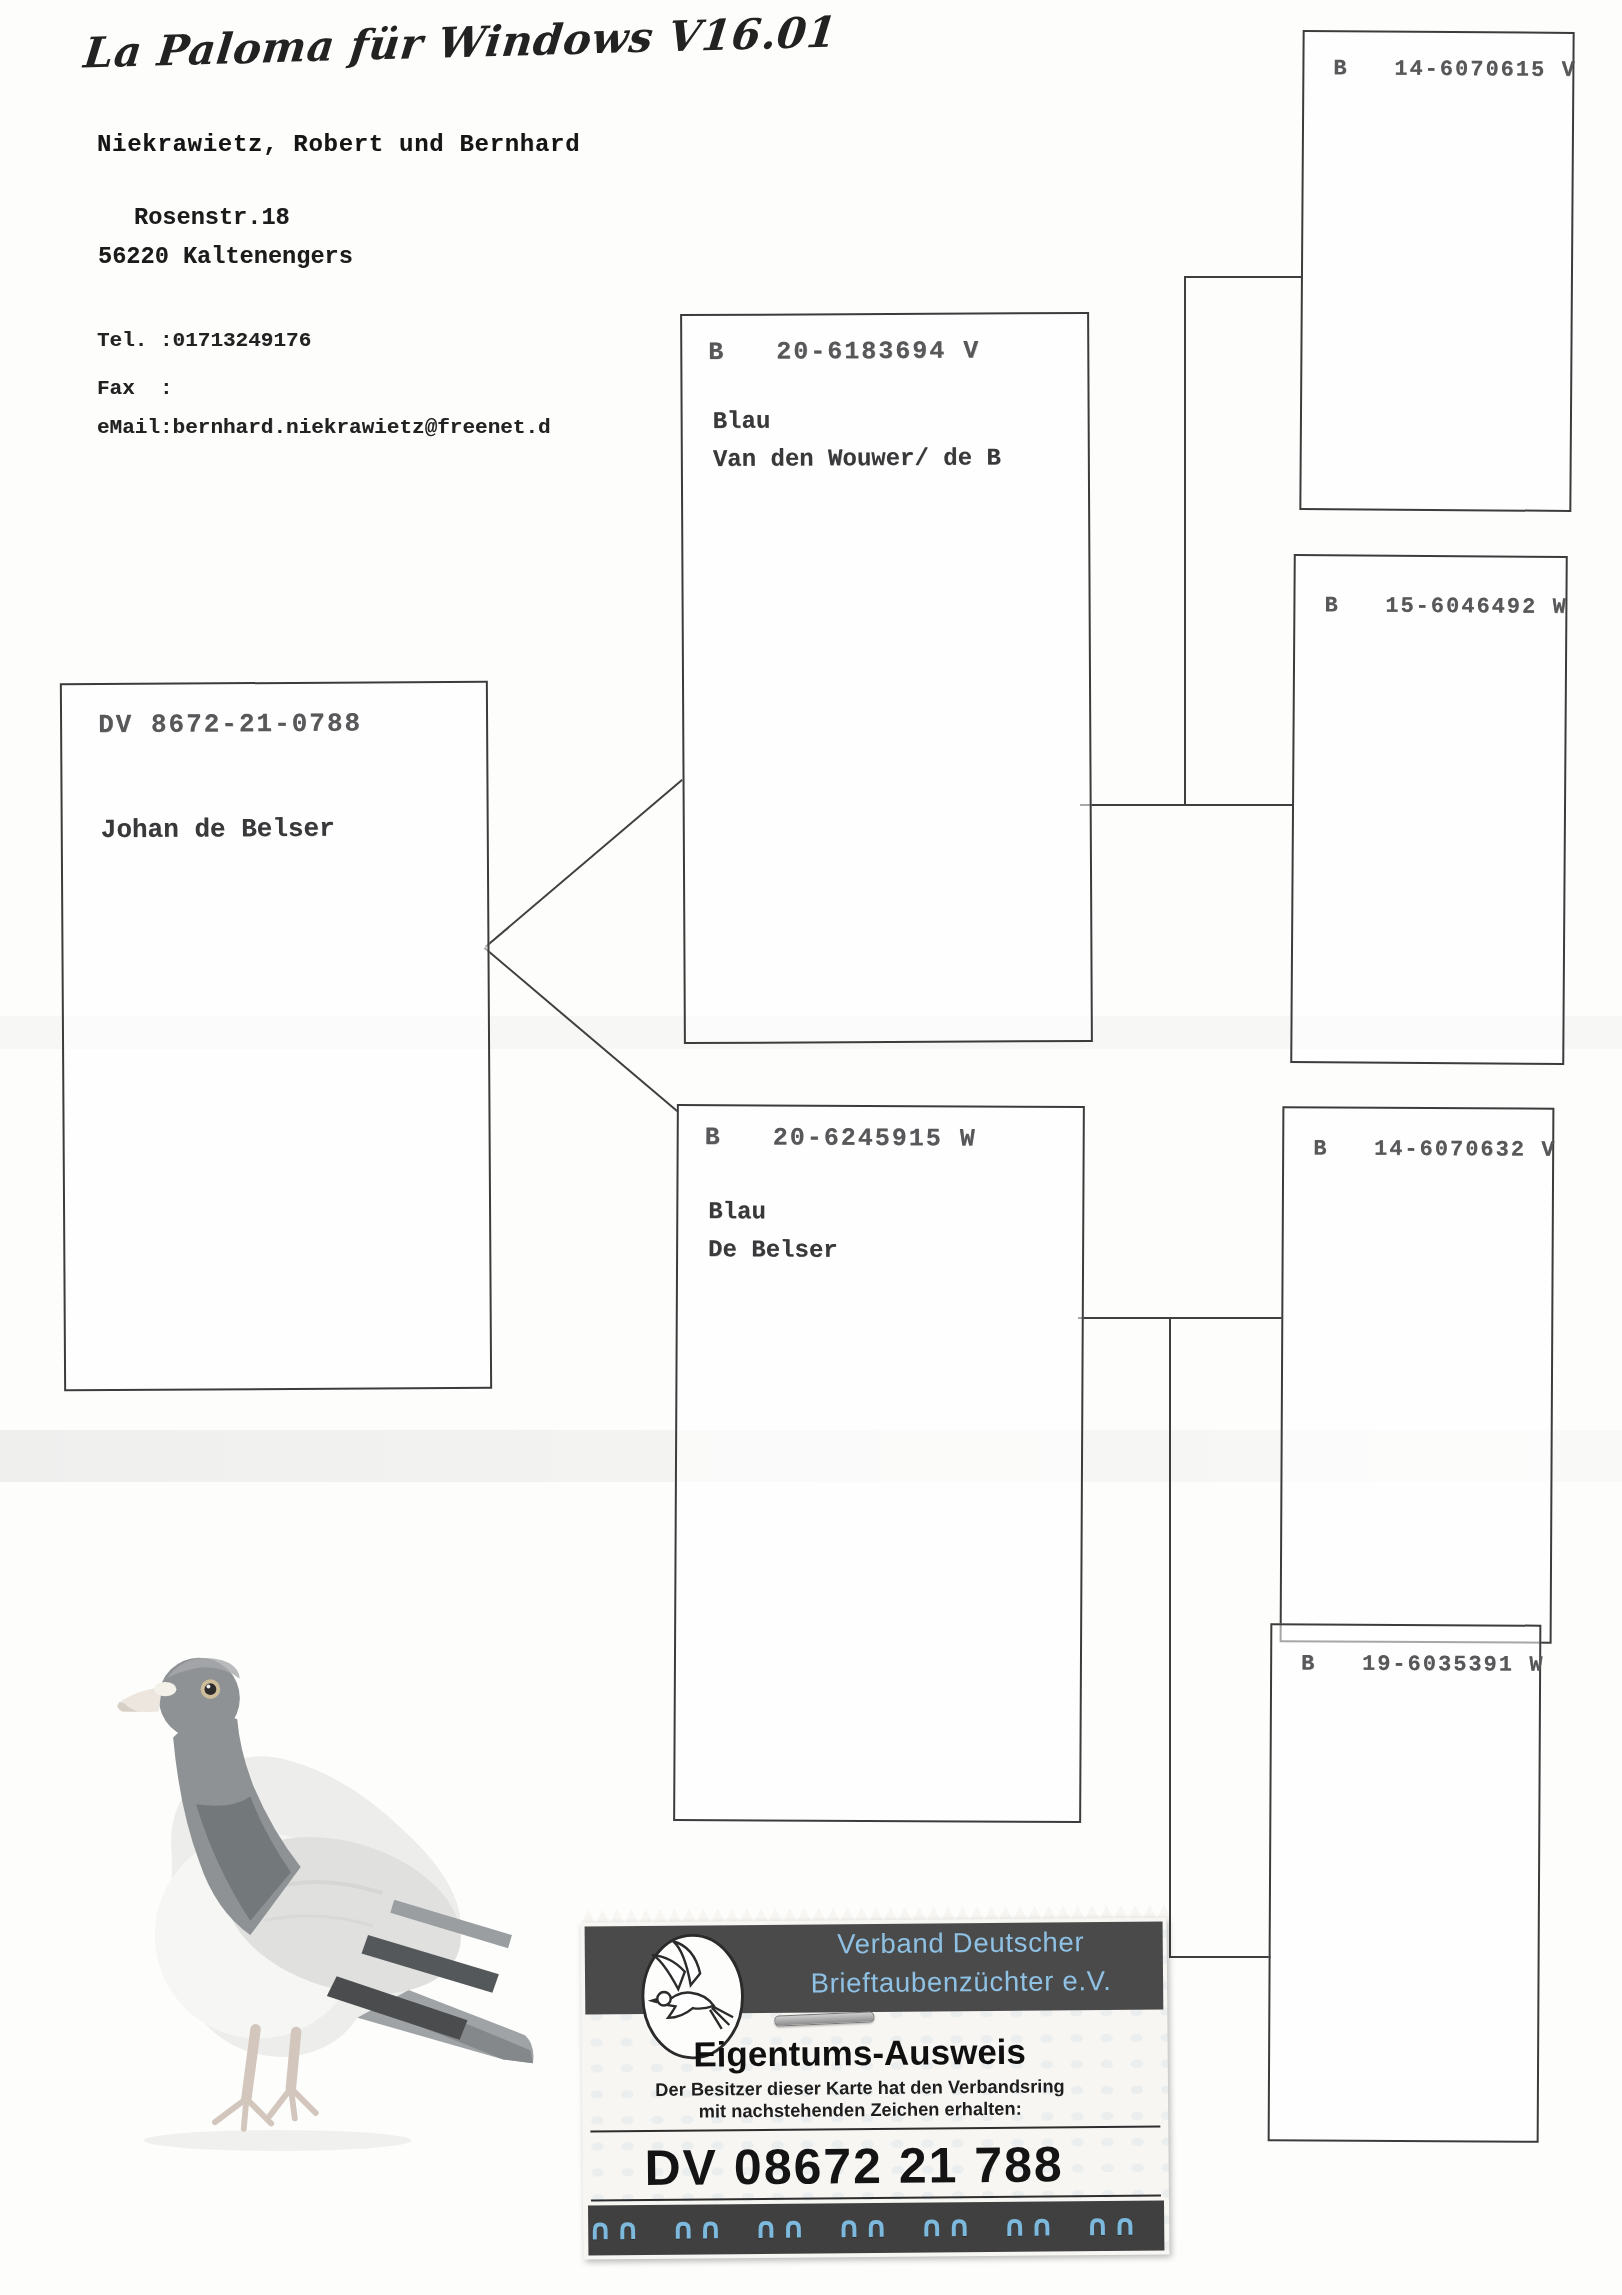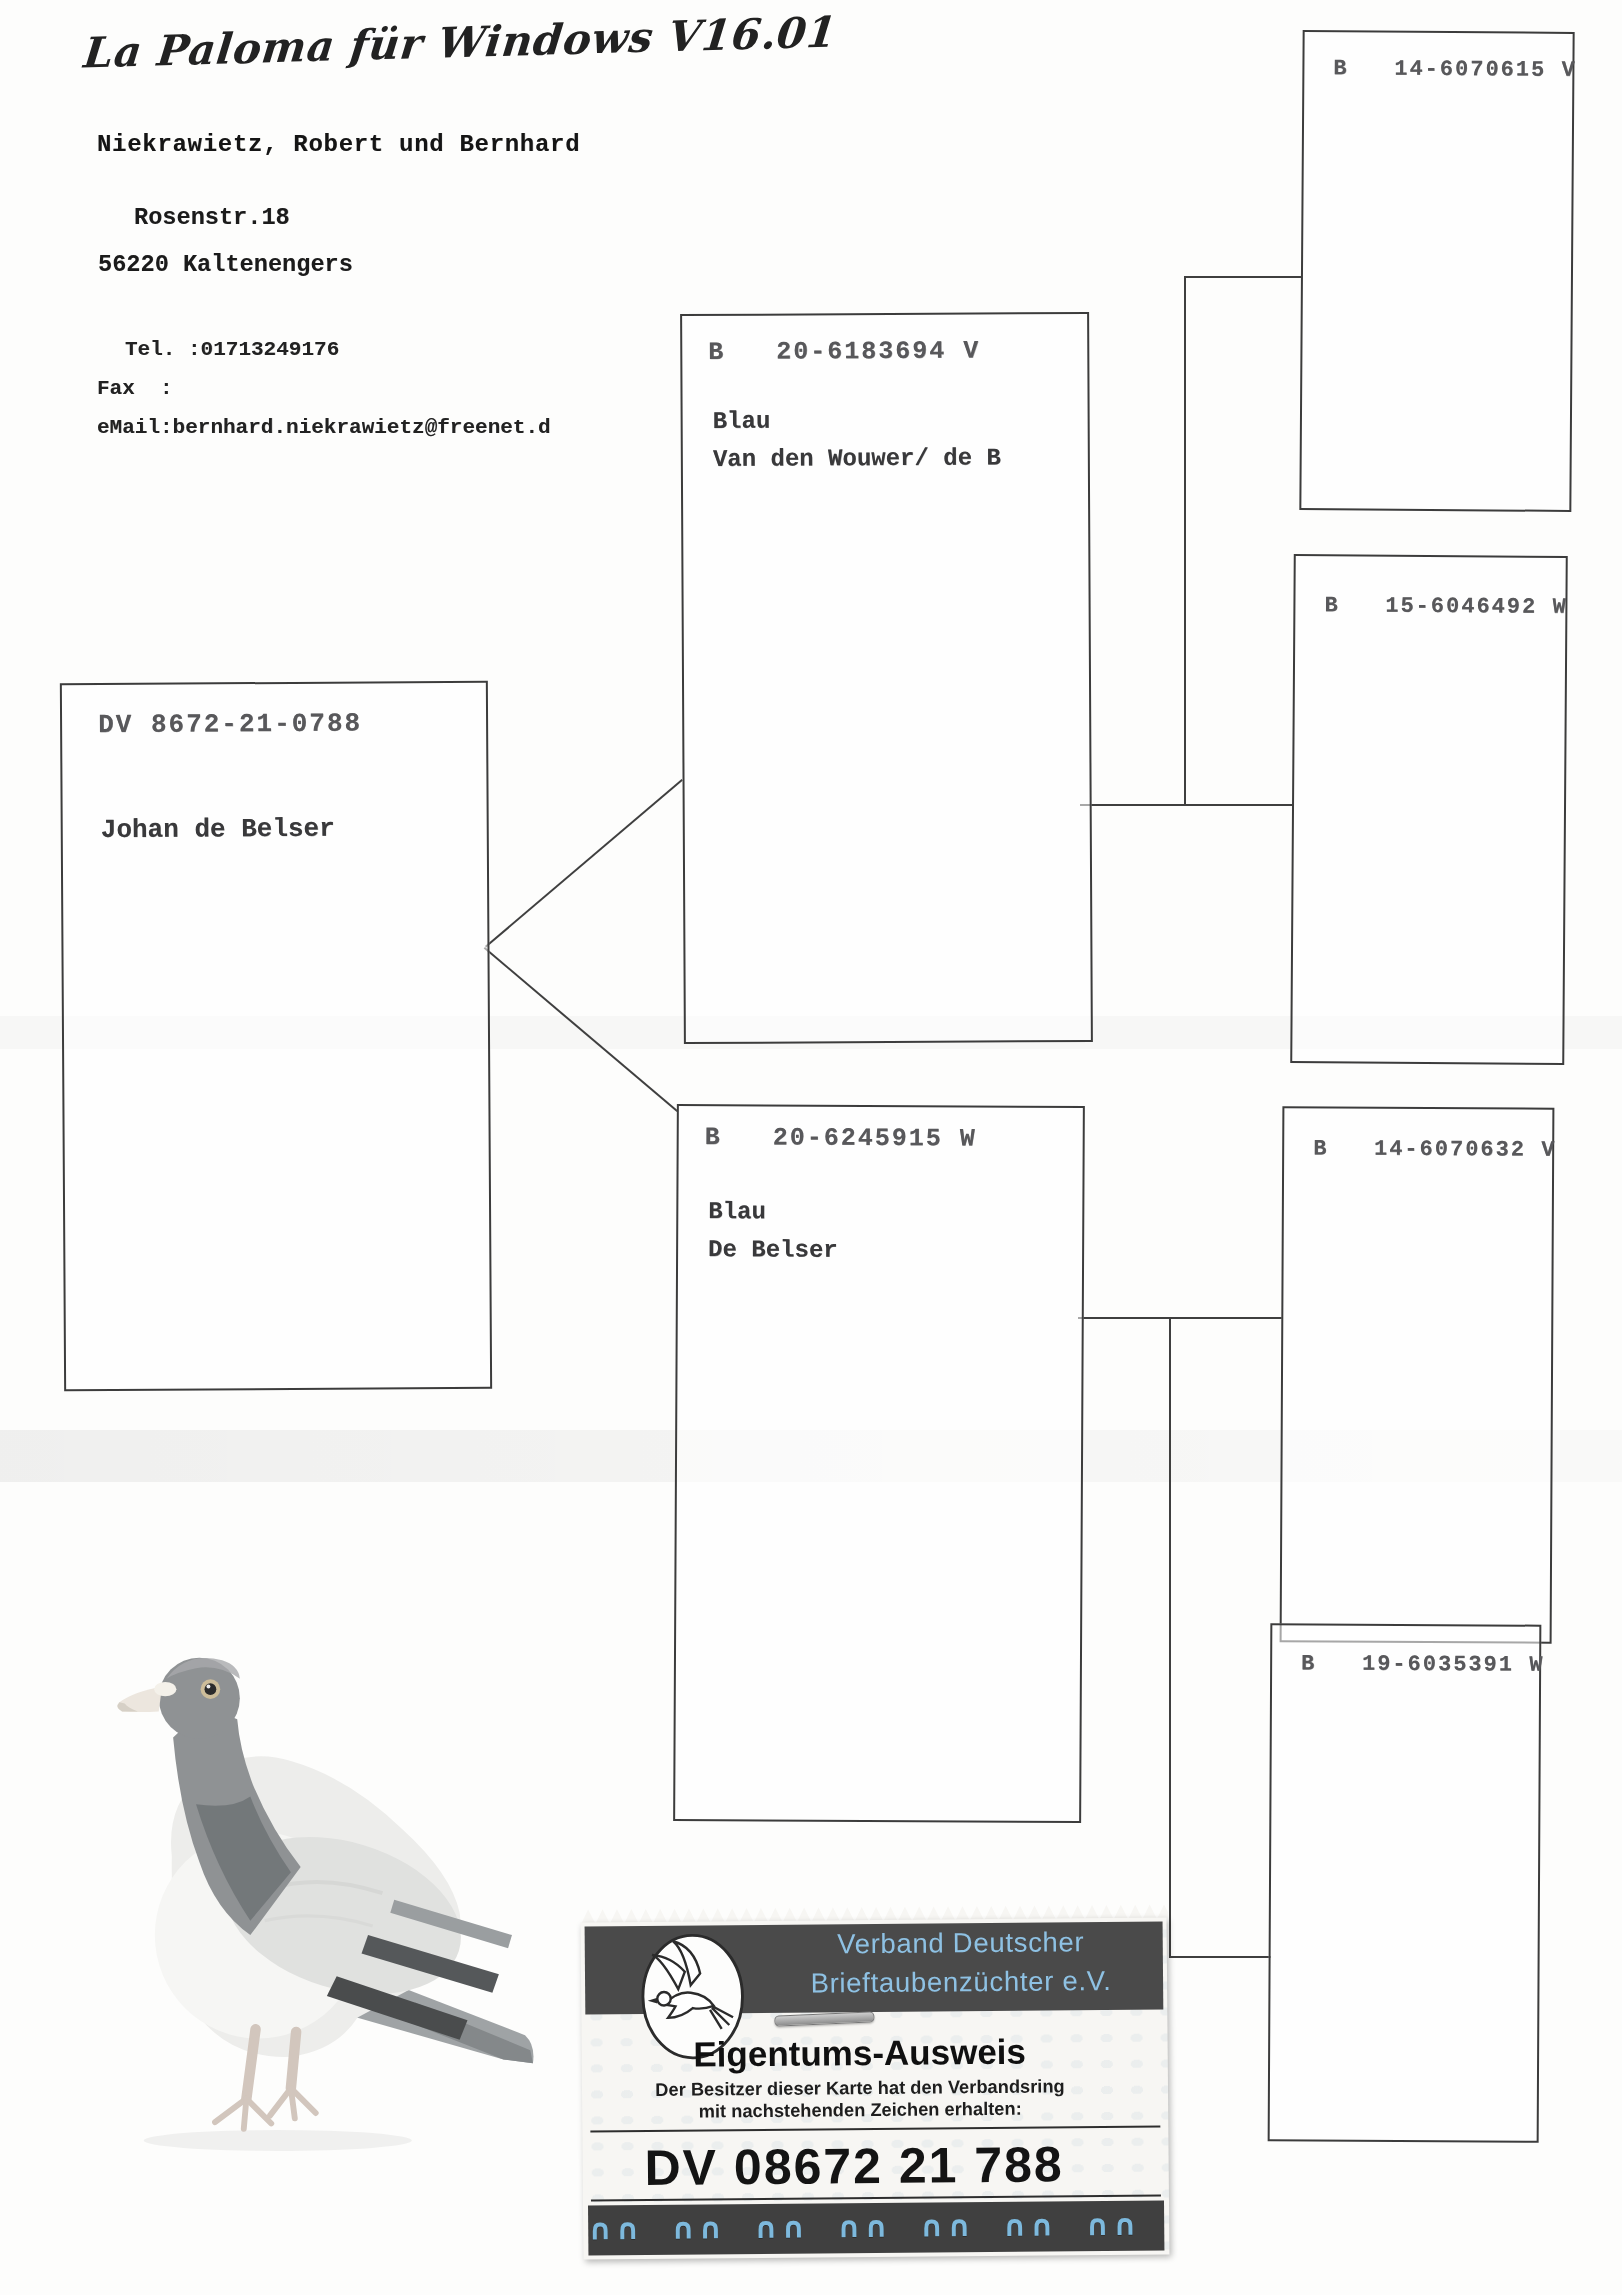--- a/index.html
+++ b/index.html
@@ -56,22 +56,22 @@
 
 <div id="page">
 
   <div class="scanband" style="top:1016px;height:33px;background:rgba(0,0,0,0.022);"></div>
   <div class="scanband" style="top:1430px;height:52px;background:linear-gradient(to right, rgba(0,0,0,0.055), rgba(0,0,0,0.015));"></div>
 
   <div class="applogo">La Paloma für Windows V16.01</div>
 
   <div class="owner-name">Niekrawietz, Robert und Bernhard</div>
   <div class="addr" style="top:204px;margin-left:36px;">Rosenstr.18</div>
-  <div class="addr" style="top:243px;margin-top:8px;">56220 Kaltenengers</div>
-  <div class="contact" style="top:338px;margin-left:28px;">Tel. :01713249176</div>
+  <div class="addr" style="top:243px;">56220 Kaltenengers</div>
+  <div class="contact" style="top:329px;">Tel. :01713249176</div>
   <div class="contact" style="top:377px;text-align:center;">Fax  :</div>
   <div class="contact" style="top:416px;">eMail:bernhard.niekrawietz@freenet.d</div>
 
   <div class="cline diag" style="left:485px;top:946px;width:258px;height:2px;transform:rotate(-40.36deg);"></div>
   <div class="cline diag" style="left:485px;top:947px;width:253px;height:2px;transform:rotate(40.28deg);"></div>
   <div class="cline" style="left:1080px;top:804px;width:214px;height:2px;"></div>
   <div class="cline" style="left:1184px;top:276px;width:2px;height:529px;"></div>
   <div class="cline" style="left:1184px;top:276px;width:118px;height:2px;"></div>
   <div class="cline" style="left:1078px;top:1317px;width:204px;height:2px;"></div>
   <div class="cline" style="left:1169px;top:1317px;width:2px;height:641px;"></div>

